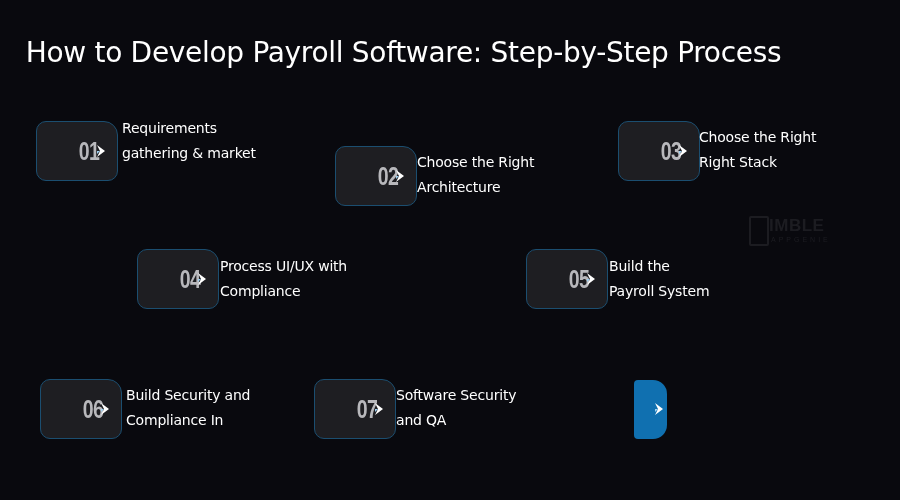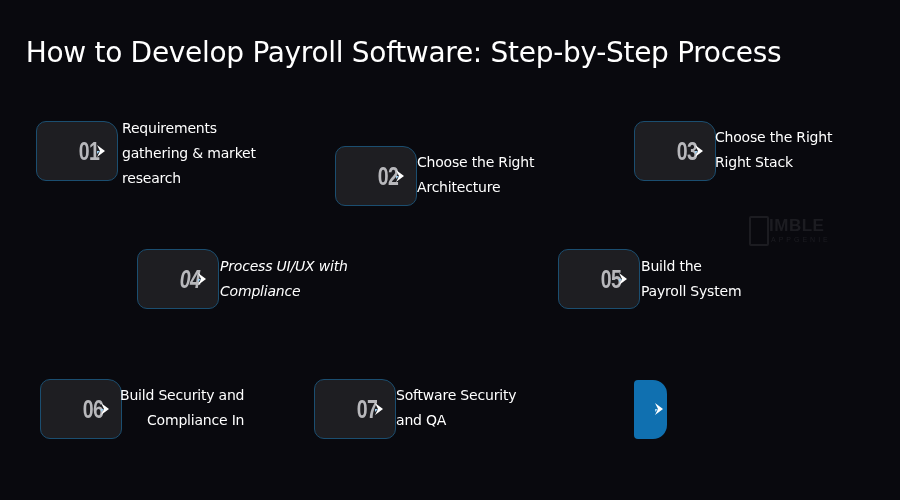--- a/index.html
+++ b/index.html
@@ -136,42 +136,41 @@
       <span class="num">01</span>
     </div>
     <svg class="arrow" viewBox="0 0 12 14">
       <path d="M2 1 L10 7 L2 13 L5 7 Z" fill="#ffffff"></path>
       <path d="M2 7 L5 7 L2 10 Z" fill="#9fd0f0"></path>
     </svg>
   </div>
   <div class="label" style="left:86px; top:-5px;">
     <div>Requirements</div>
     <div>gathering &amp; market</div>
-    <div>research</div>
   </div>
 </div>
 
 <div class="step" style="left:335px; top:121px; width:260px;margin-top:25px;">
   <div class="badge">
     <div class="tab"></div>
     <div class="card">
       <span class="num">02</span>
     </div>
     <svg class="arrow" viewBox="0 0 12 14">
       <path d="M2 1 L10 7 L2 13 L5 7 Z" fill="#ffffff"></path>
       <path d="M2 7 L5 7 L2 10 Z" fill="#9fd0f0"></path>
     </svg>
   </div>
   <div class="label" style="left:82px; top:4px;">
     <div>Choose the Right</div>
     <div>Architecture</div>
   </div>
 </div>
 
-<div class="step" style="left:618px; top:121px; width:260px;margin-left:16px;">
+<div class="step" style="left:618px; top:121px; width:260px;">
   <div class="badge">
     <div class="tab"></div>
     <div class="card">
       <span class="num">03</span>
     </div>
     <svg class="arrow" viewBox="0 0 12 14">
       <path d="M2 1 L10 7 L2 13 L5 7 Z" fill="#ffffff"></path>
       <path d="M2 7 L5 7 L2 10 Z" fill="#9fd0f0"></path>
     </svg>
   </div>
@@ -180,38 +179,38 @@
     <div>Right Stack</div>
   </div>
 </div>
 
 <div class="watermark">
   <div class="wm-box"></div>
   <span class="wm-main">IMBLE</span>
   <span class="wm-sub">APPGENIE</span>
 </div>
 
-<div class="step" style="left:137px; top:249px; width:260px;font-style:italic;">
+<div class="step" style="left:137px; top:249px; width:260px;">
   <div class="badge">
     <div class="tab"></div>
     <div class="card">
       <span class="num">04</span>
     </div>
     <svg class="arrow" viewBox="0 0 12 14">
       <path d="M2 1 L10 7 L2 13 L5 7 Z" fill="#ffffff"></path>
       <path d="M2 7 L5 7 L2 10 Z" fill="#9fd0f0"></path>
     </svg>
   </div>
   <div class="label" style="left:83px; top:5px;">
     <div>Process UI/UX with</div>
     <div>Compliance</div>
   </div>
 </div>
 
-<div class="step" style="left:526px; top:249px; width:260px;margin-left:32px;">
+<div class="step" style="left:526px; top:249px; width:260px;">
   <div class="badge">
     <div class="tab"></div>
     <div class="card">
       <span class="num">05</span>
     </div>
     <svg class="arrow" viewBox="0 0 12 14">
       <path d="M2 1 L10 7 L2 13 L5 7 Z" fill="#ffffff"></path>
       <path d="M2 7 L5 7 L2 10 Z" fill="#9fd0f0"></path>
     </svg>
   </div>
@@ -225,21 +224,21 @@
   <div class="badge">
     <div class="tab"></div>
     <div class="card">
       <span class="num">06</span>
     </div>
     <svg class="arrow" viewBox="0 0 12 14">
       <path d="M2 1 L10 7 L2 13 L5 7 Z" fill="#ffffff"></path>
       <path d="M2 7 L5 7 L2 10 Z" fill="#9fd0f0"></path>
     </svg>
   </div>
-  <div class="label" style="left:80px; top:4px;text-align:right;">
+  <div class="label" style="left:86px; top:4px;">
     <div>Build Security and</div>
     <div>Compliance In</div>
   </div>
 </div>
 
 <div class="step" style="left:314px; top:379px; width:260px;">
   <div class="badge">
     <div class="tab"></div>
     <div class="card">
       <span class="num">07</span>

